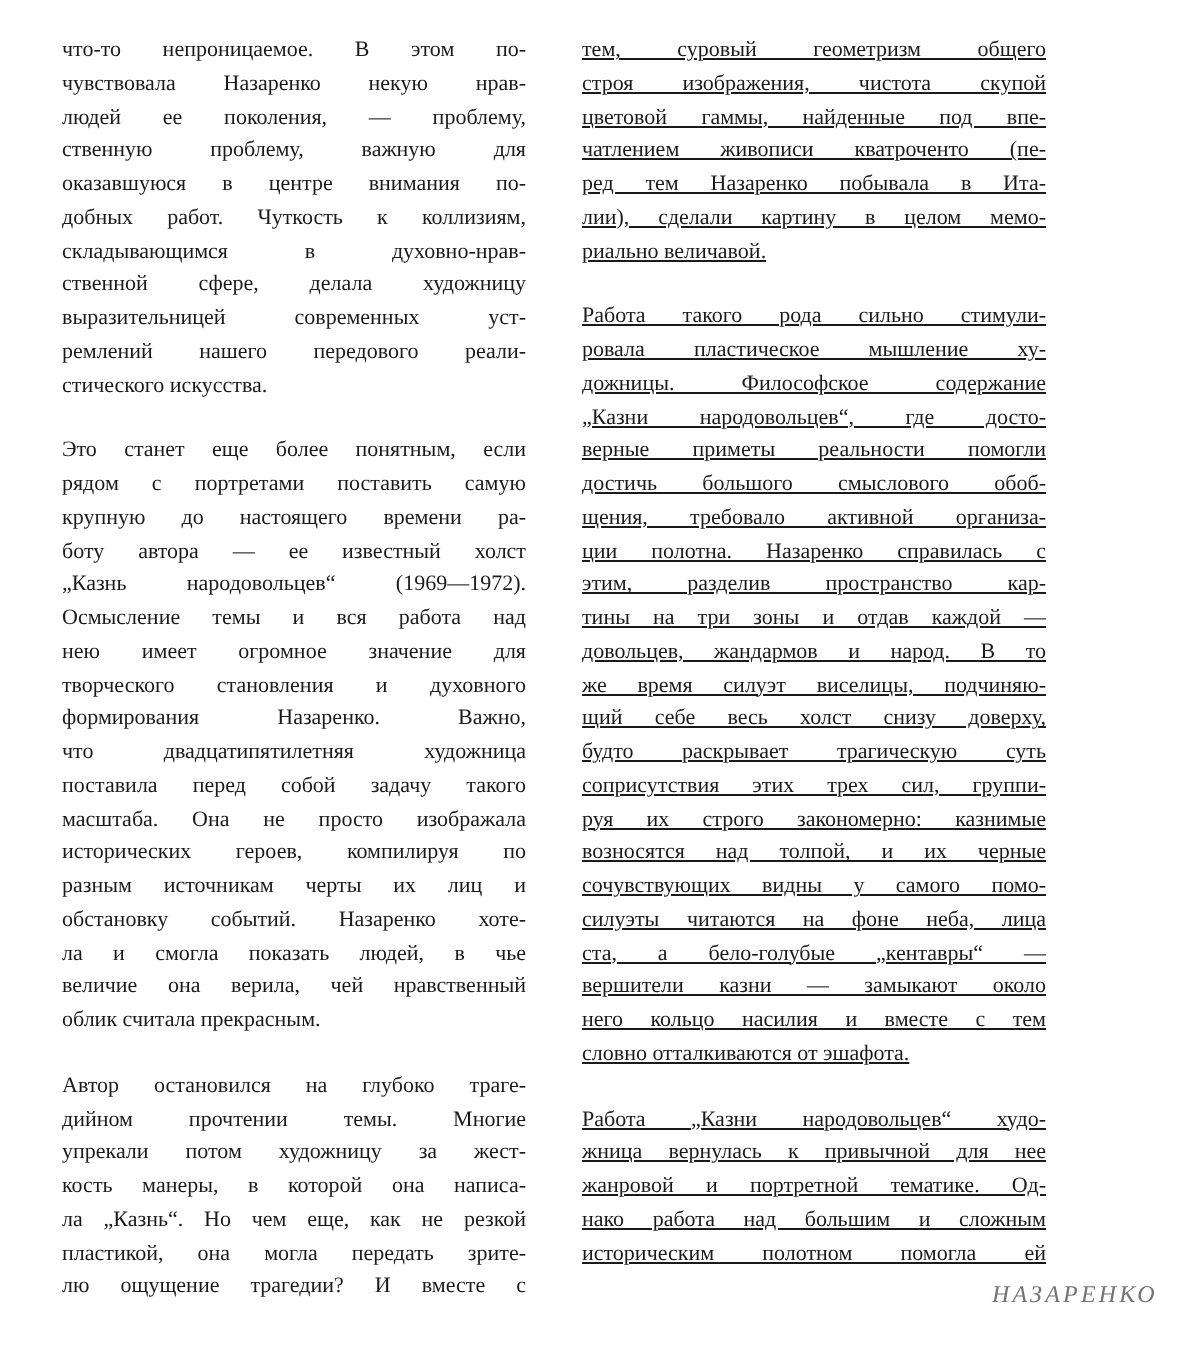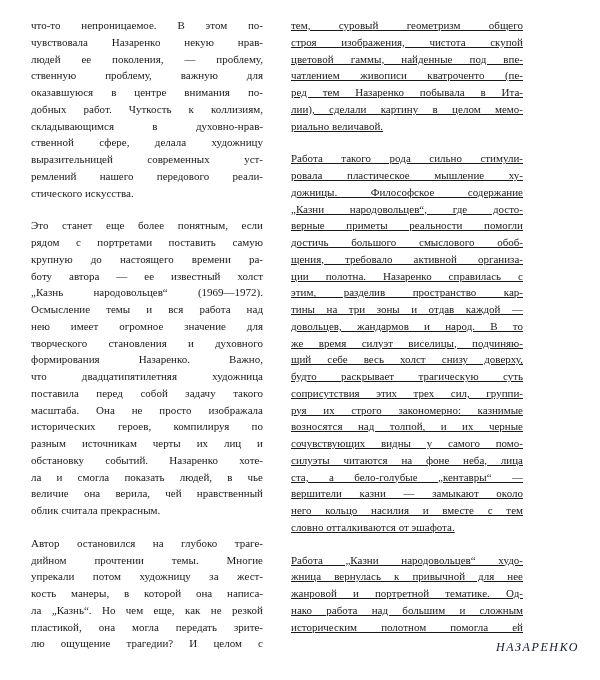--- a/index.html
+++ b/index.html
@@ -37,21 +37,21 @@
     .para-start {
       margin-top: 16px;
     }
     .footer {
       position: absolute;
       left: 496px;
       top: 640px;
       font-style: italic;
       font-size: 12px;
       letter-spacing: 1.6px;
-      color: #0f172a;
+      color: #737373;
     }
   </style>
 </head>
 <body>
 
 <div class="column col-left">
     <div>
       <span class="line">что-то непроницаемое. В этом по-</span>
       <span class="line">чувствовала Назаренко некую нрав-</span>
       <span class="line">людей ее поколения, — проблему,</span>
@@ -84,21 +84,21 @@
       <span class="line">величие она верила, чей нравственный</span>
       <span class="line last">облик считала прекрасным.</span>
     </div>
     <div class="para-start">
       <span class="line">Автор остановился на глубоко траге-</span>
       <span class="line">дийном прочтении темы. Многие</span>
       <span class="line">упрекали потом художницу за жест-</span>
       <span class="line">кость манеры, в которой она написа-</span>
       <span class="line">ла „Казнь“. Но чем еще, как не резкой</span>
       <span class="line">пластикой, она могла передать зрите-</span>
-      <span class="line">лю ощущение трагедии? И целом с</span>
+      <span class="line">лю ощущение трагедии? И вместе с</span>
     </div>
   </div>
 <div class="column col-right">
     <div>
       <span class="line">тем, суровый геометризм общего</span>
       <span class="line">строя изображения, чистота скупой</span>
       <span class="line">цветовой гаммы, найденные под впе-</span>
       <span class="line">чатлением живописи кватроченто (пе-</span>
       <span class="line">ред тем Назаренко побывала в Ита-</span>
       <span class="line">лии), сделали картину в целом мемо-</span>

